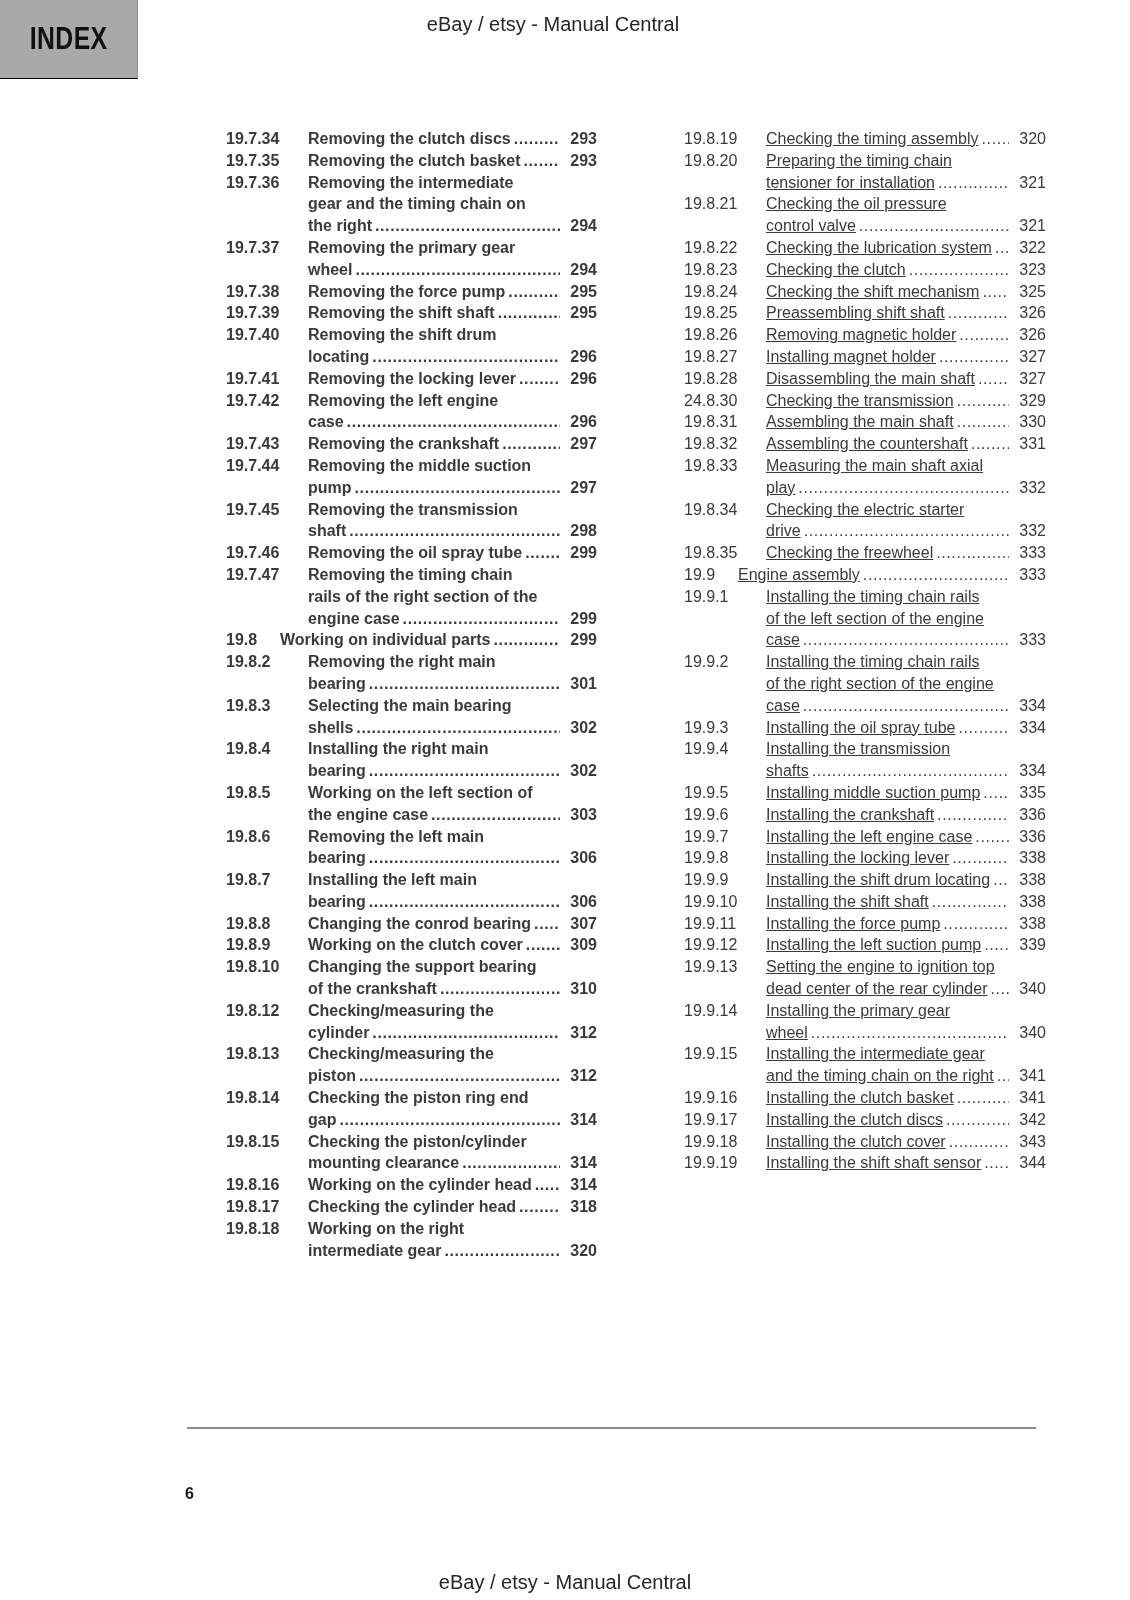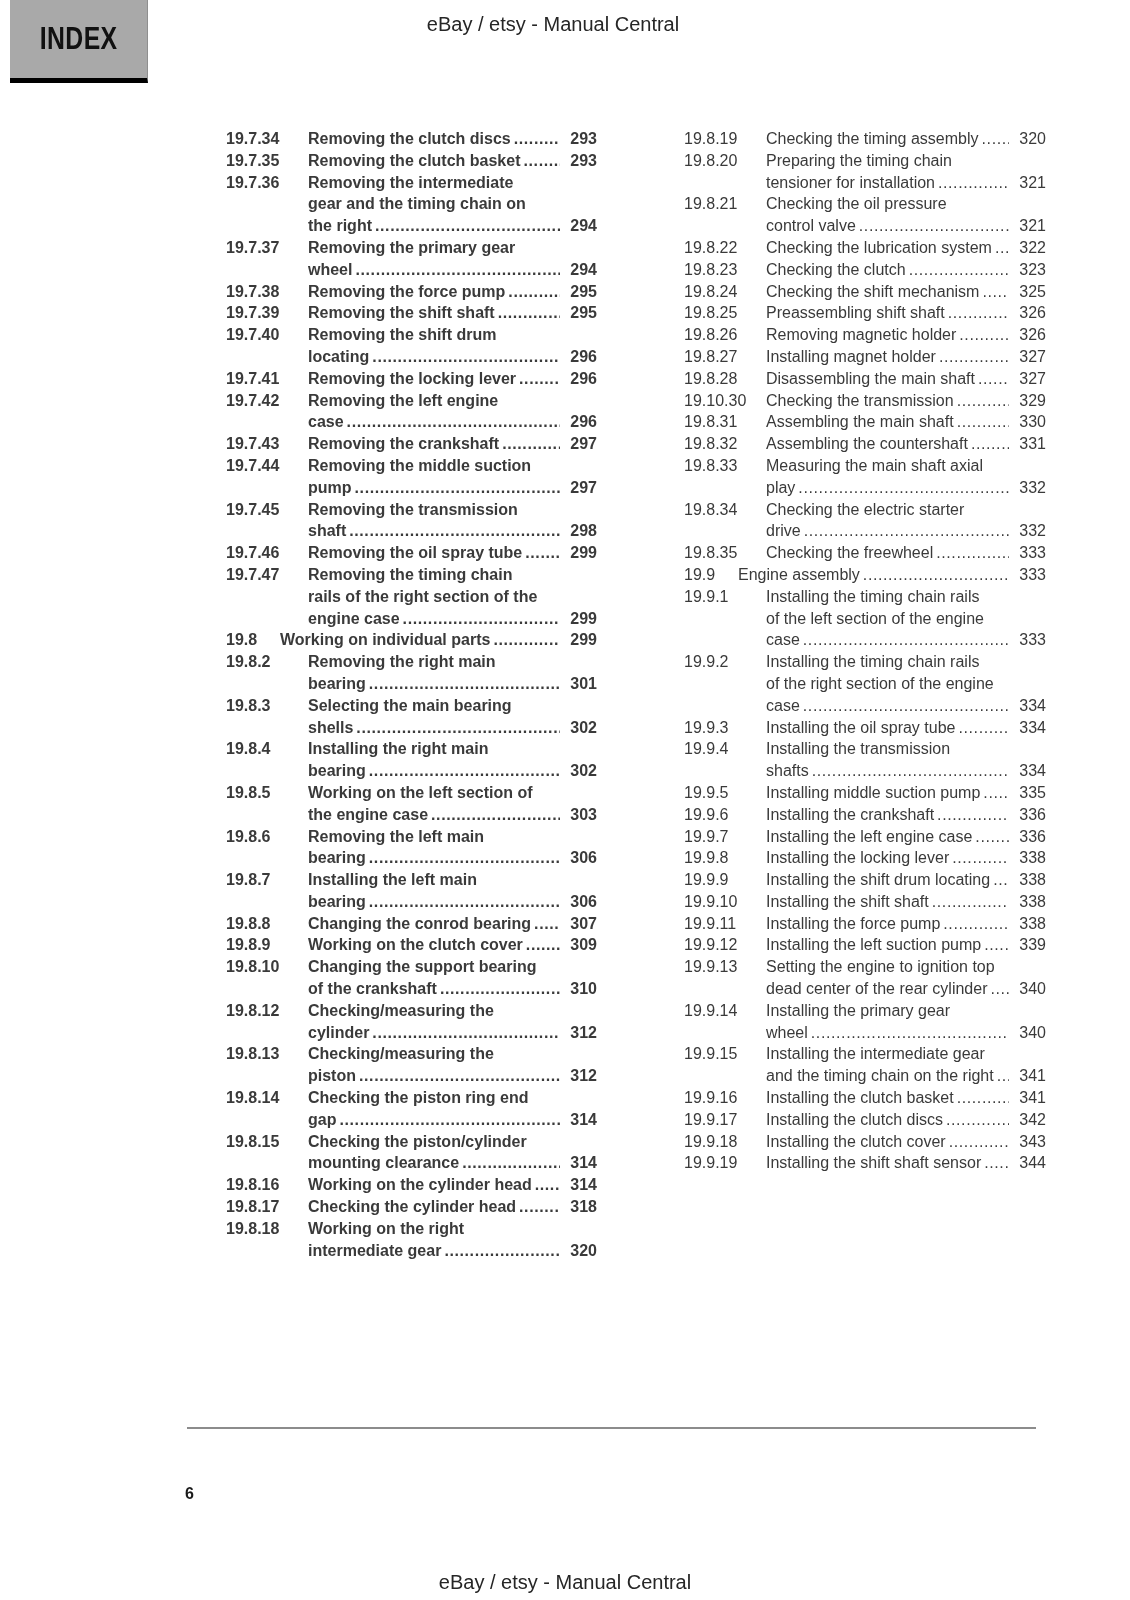--- a/index.html
+++ b/index.html
@@ -7,25 +7,25 @@
     width: 1130px; height: 1600px;
     background: #ffffff;
     font-family: "Liberation Sans", sans-serif;
     color: #3a3a3a;
     position: relative;
     overflow: hidden;
   }
 
   
   .index-tab {
-    position: absolute; left: 10px; top: 0;
+    position: absolute; left: 0; top: 0;
     width: 137px; height: 78px;
     background: #a9a9a9;
     border-right: 1px solid #8f8f8f;
-    border-bottom: 5px solid #000000;
+    border-bottom: 1px solid #000000;
     display: flex; align-items: center; justify-content: center;
   }
   .index-tab .tab-label {
     font-weight: bold; font-size: 31px; color: #111;
     transform: scaleX(0.8);
     letter-spacing: 0.5px;
     white-space: nowrap;
   }
   .header-title {
     position: absolute; top: 13px; left: 0;
@@ -45,21 +45,21 @@
     position: relative;
     overflow: hidden;
     padding-left: 82px;
   }
   .entry.level2 { padding-left: 54px; }
   .entry .num {
     position: absolute; left: 0; top: 0;
     white-space: nowrap;
   }
   #left-col  .entry .body { padding-right: 59px; }
-  #right-col .entry .body { padding-right: 50px; }
+  #right-col .entry .body { padding-right: 50px; text-decoration: underline; }
   .entry .title { display: inline; }
   
   .entry .title::after {
     content: "...................................................................................................................................";
     position: absolute;
     padding-left: 3px;
     letter-spacing: 0.6px;
     white-space: nowrap;
     color: #3a3a3a;
   }
@@ -393,21 +393,21 @@
     </div>
   </div>
       <div class="entry">
     <span class="num">19.8.28</span>
     <div class="body">
       <span class="title">Disassembling the main shaft</span>
       <span class="page">327</span>
     </div>
   </div>
       <div class="entry">
-    <span class="num">19.10.30</span>
+    <span class="num">24.8.30</span>
     <div class="body">
       <span class="title">Checking the transmission</span>
       <span class="page">329</span>
     </div>
   </div>
       <div class="entry">
     <span class="num">19.8.31</span>
     <div class="body">
       <span class="title">Assembling the main shaft</span>
       <span class="page">330</span>

